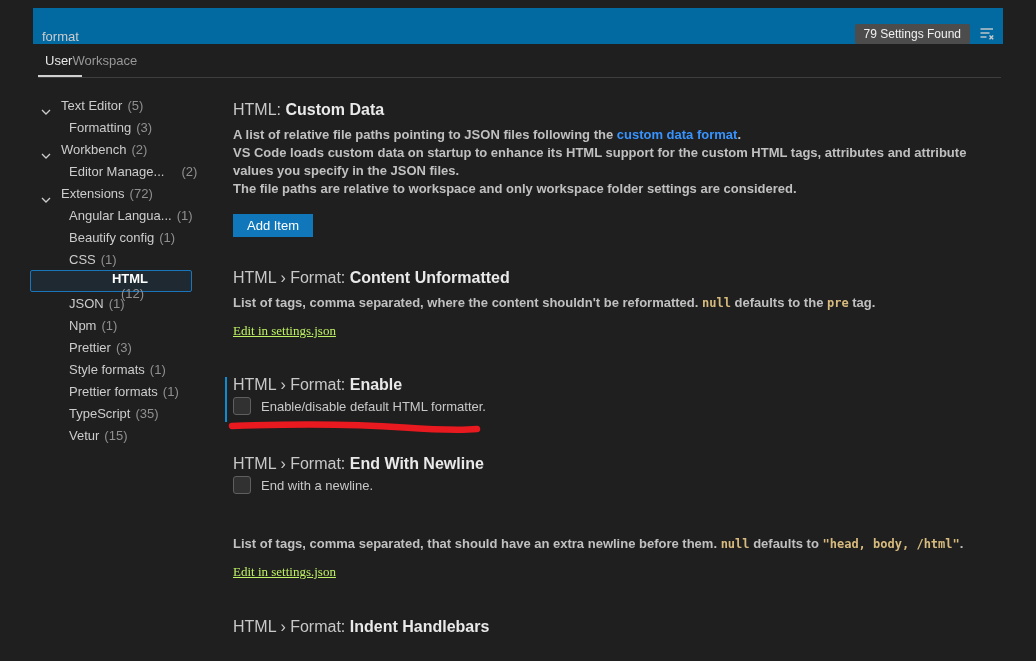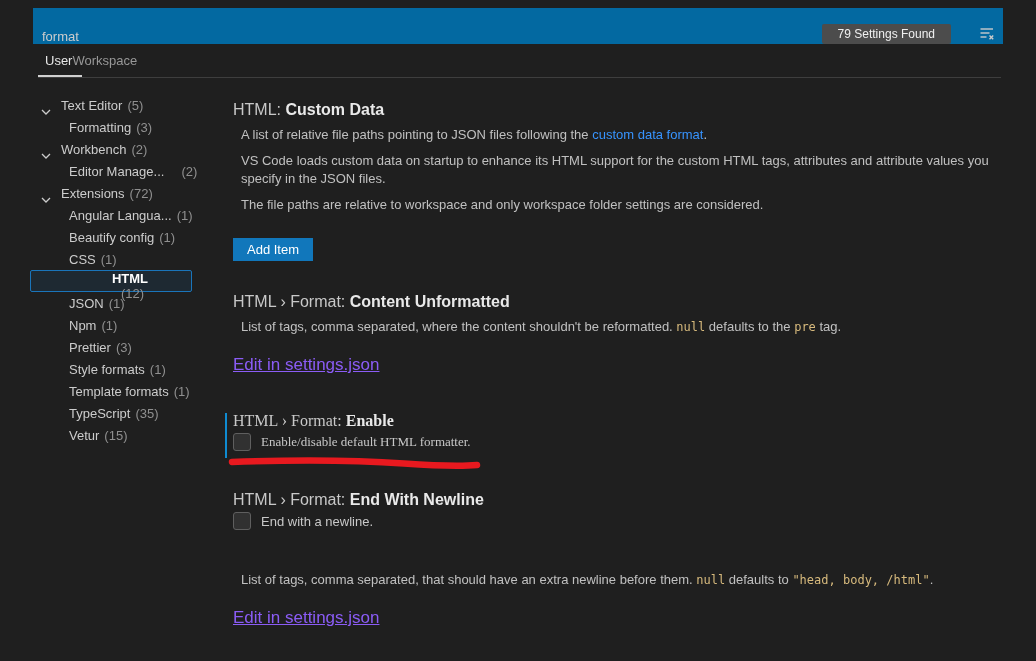--- a/index.html
+++ b/index.html
@@ -22,22 +22,22 @@
     padding:0 5px 0 9px;
   }
   .search-input {
     flex:1; background:transparent; border:none; outline:none;
     color:#cccccc; font-size:13px; font-family:"Liberation Sans",sans-serif;
     padding:0;
   }
   .results-badge {
     background:#4c4c4c; color:#f0f0f0;
     font-size:12px; line-height:20px;
-    padding:0 16px; border-radius:2px;
-    margin-right:25px; white-space:nowrap;
+    padding:0 9px; border-radius:2px;
+    margin-right:6px; white-space:nowrap;
   }
   .filter-btn {
     width:22px; height:22px; display:flex; align-items:center; justify-content:center;
     cursor:pointer;
   }
 
   
   .tabs { position:absolute; top:53px; left:45px; display:flex; font-size:13px; }
   .tab { cursor:pointer; color:#989898; }
   .tab.active { color:#e7e7e7; }
@@ -66,30 +66,30 @@
   .tree-count { color:#909090; margin-left:5px; }
   .tree-row.gap .tree-count { margin-left:17px; }
 
   
   .main { position:absolute; top:102px; left:233px; width:772px; }
   .setting { position:relative; }
   .setting-title { font-size:16px; line-height:15px; }
   .title-prefix { color:#c8c8c8; }
   .title-name { color:#e9e9e9; font-weight:bold; }
   .setting-desc { font-size:13px; line-height:18px; color:#c0c0c0; margin-top:9px; }
-  .setting-desc p { margin:8px; }
+  .setting-desc p { margin:0;font-weight:bold; }
   code, .code {
     font-family:"DejaVu Sans Mono", monospace;
     font-size:12px; color:#d7ba7d;
   }
   .link-blue { color:#3794ff; cursor:pointer; }
   .edit-link {
     display:inline-block; margin-top:11px;
-    font-size:17px; color:#8b5cf6;
-    text-decoration:underline; cursor:pointer;
+    font-size:13px; color:#bef264;
+    text-decoration:underline; cursor:pointer;font-family:Liberation Serif, serif;
   }
   .btn {
     display:inline-block; margin-top:16px;
     background:#1177bb; color:#ffffff;
     font-size:13px; line-height:23px;
     padding:0 14px; border:none; cursor:pointer;
     font-family:"Liberation Sans",sans-serif;
   }
   .checkbox-row { display:flex; align-items:center; gap:10px; margin-top:5px; height:18px; }
   .checkbox {
@@ -100,21 +100,21 @@
   .checkbox-label { font-size:13px; color:#c8c8c8; }
 
   .modified-bar {
     position:absolute; left:-8px; top:0;
     width:2px; height:45px;
     background:#0f8bd1;
   }
   .red-annotation { display:block; margin-top:6px; margin-left:-5px; }
 
   .mt-s2 { margin-top:33px; }
-  .mt-s3 { margin-top:38px;font-family:Liberation Serif, serif; }
+  .mt-s3 { margin-top:38px; }
   .mt-s4 { margin-top:21px; }
   .mt-s5 { margin-top:41px; }
   .mt-s6 { margin-top:39px; }
 </style>
 </head>
 <body>
 
 <div class="search-row">
   <input class="search-input" value="format" style="">
   <span class="results-badge">79 Settings Found</span>
@@ -225,21 +225,21 @@
     </div>
 
     <div class="tree-row indent">
 
       <span class="tree-label">Style formats</span>
       <span class="tree-count">(1)</span>
     </div>
 
     <div class="tree-row indent">
 
-      <span class="tree-label">Template formats</span>
+      <span class="tree-label">Prettier formats</span>
       <span class="tree-count">(1)</span>
     </div>
 
     <div class="tree-row indent">
 
       <span class="tree-label">TypeScript</span>
       <span class="tree-count">(35)</span>
     </div>
 
     <div class="tree-row indent">

